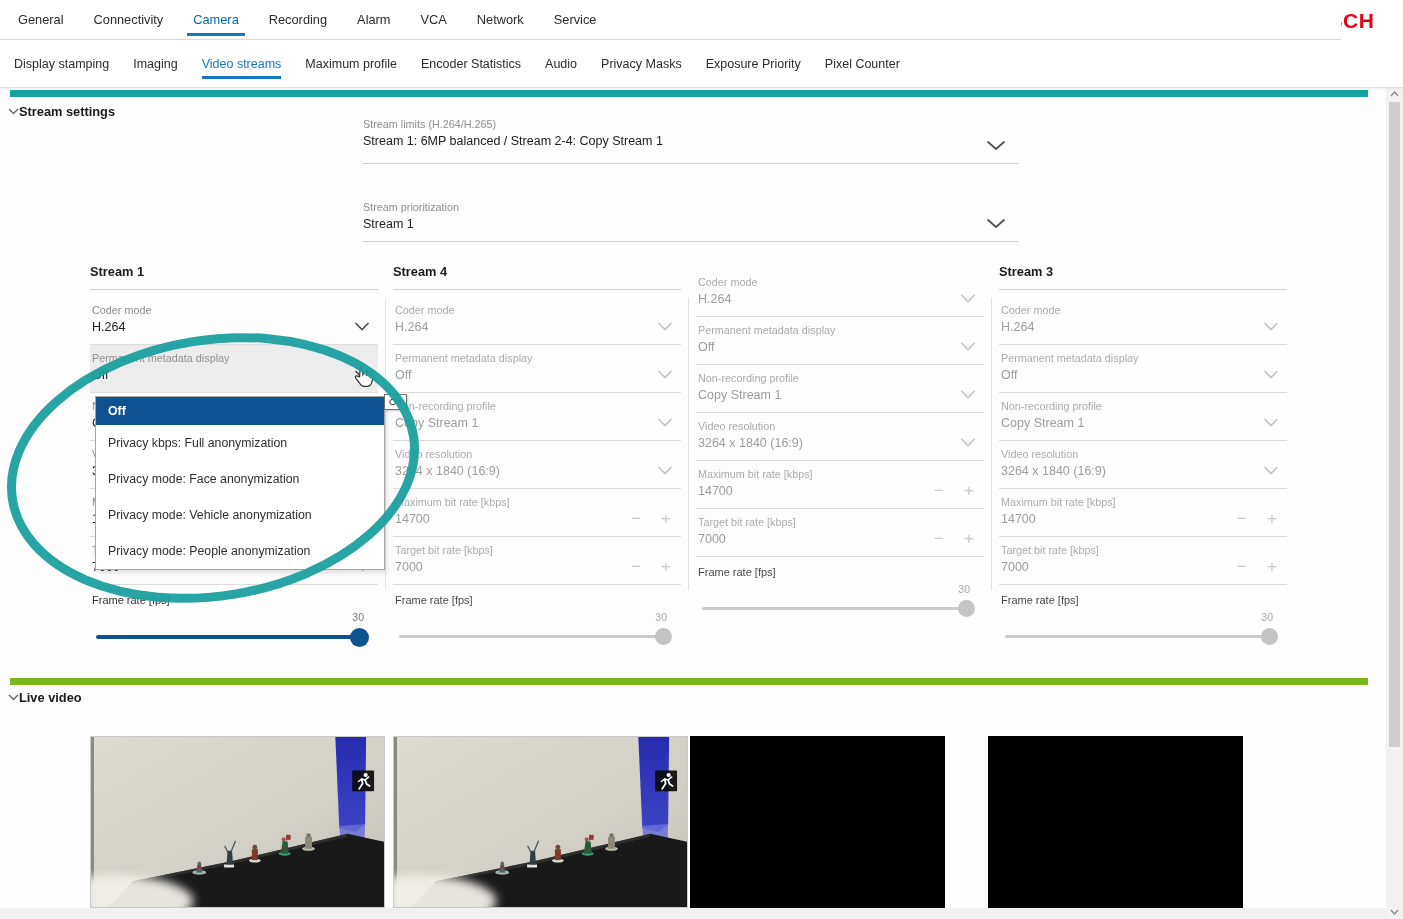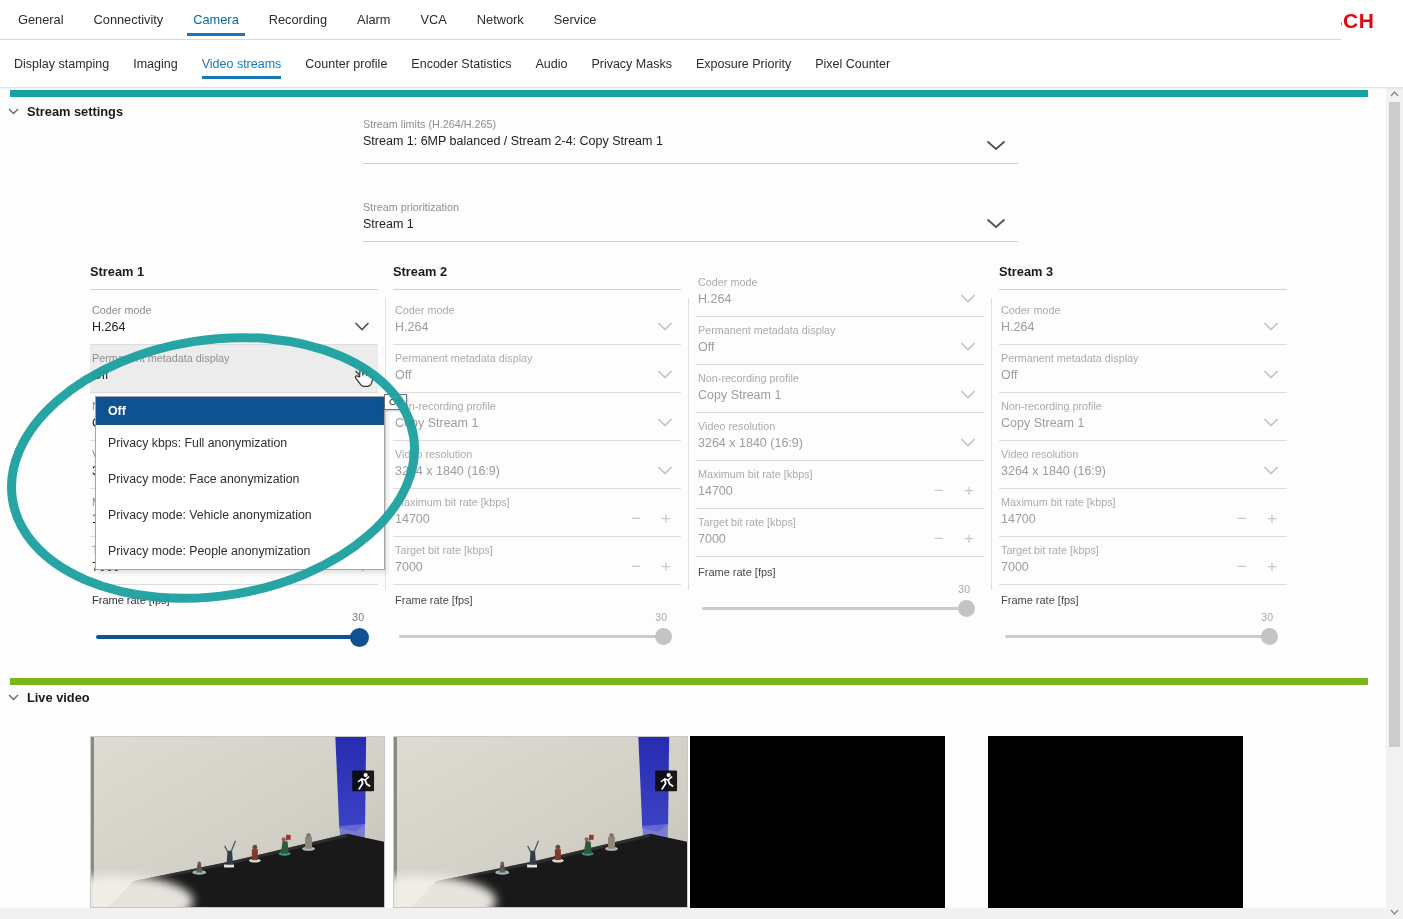--- a/index.html
+++ b/index.html
@@ -31,21 +31,21 @@
     border-bottom:1px solid #e2e2e2;display:flex;align-items:center;gap:24px;
     padding-left:14px;box-sizing:border-box;z-index:5;box-shadow:0 1px 2px rgba(0,0,0,.05);}
   .sub-item{font-size:12.5px;color:#2b2b2b;height:47px;line-height:47px;position:relative;cursor:pointer;white-space:nowrap;}
   .sub-item.active{color:#1677bd;}
   .sub-item.active::after{content:"";position:absolute;left:0;right:0;bottom:9px;height:3px;background:#1677bd;}
   
   .content{position:absolute;left:0;top:88px;width:1386px;height:831px;background:#fdfdfd;}
   .accent-bar{position:absolute;left:10px;width:1358px;height:7px;}
   .bar-teal{top:2px;background:#17a2a2;}
   .bar-green{top:590px;background:#7db51c;}
-  .section-header{position:absolute;left:8px;display:flex;align-items:center;gap:8px;}
+  .section-header{position:absolute;left:8px;display:flex;align-items:center;}
   .sh-streams{top:16px;}
   .sh-live{top:602px;}
   .section-title{font-size:12.8px;font-weight:bold;color:#1a1a1a;}
   .collapse-chev{color:#666;display:block;}
   
   .wide-field{position:absolute;left:363px;width:655px;border-bottom:1px solid #cfcfcf;box-sizing:border-box;}
   .wf-1{top:30px;height:46px;}
   .wf-2{top:113px;height:41px;}
   .f-label{font-size:10.8px;color:#8f8f8f;}
   .f-value{font-size:12.5px;color:#222;margin-top:4px;}
@@ -131,21 +131,21 @@
   <circle cx="17" cy="17" r="14" fill="none" stroke="#6e6e6e" stroke-width="2.4"></circle>
   <path d="M12 8 v18 M22 8 v18 M12 17 h10" fill="none" stroke="#6e6e6e" stroke-width="3"></path>
 </svg>
 <div class="brand-text">BOSCH</div>
 
 <div class="sub-nav">
   <div style="display:flex;gap:24px;">
       <div class="sub-item">Display stamping</div>
       <div class="sub-item">Imaging</div>
       <div class="sub-item active">Video streams</div>
-      <div class="sub-item">Counter profile</div>
+      <div class="sub-item">Maximum profile</div>
       <div class="sub-item">Encoder Statistics</div>
       <div class="sub-item">Audio</div>
       <div class="sub-item">Privacy Masks</div>
       <div class="sub-item">Exposure Priority</div>
       <div class="sub-item">Pixel Counter</div>
     </div>
 </div>
 
 <div class="content">
 
@@ -222,21 +222,21 @@
     </div>
     <div class="frame-block">
       <div class="fr-label">Frame rate [fps]</div>
       <div class="fr-value">30</div>
       <div class="slider">
         <div class="knob"></div>
       </div>
     </div>
   </div>
       <div class="stream-col disabled">
-    <div class="col-header">Stream 2</div>
+    <div class="col-header">Stream 4</div>
     <div class="field f-first">
       <div class="f-label">Coder mode</div>
       <div class="f-value">H.264</div>
       <svg class="chev" width="16" height="9" viewBox="0 0 16 9">
             <polyline points="1.5,1 8,7.5 14.5,1" fill="none" stroke="currentColor" stroke-width="1.6"></polyline>
           </svg>
     </div>
     <div class="field f-meta">
       <div class="f-label">Permanent metadata display</div>
       <div class="f-value">Off</div>

